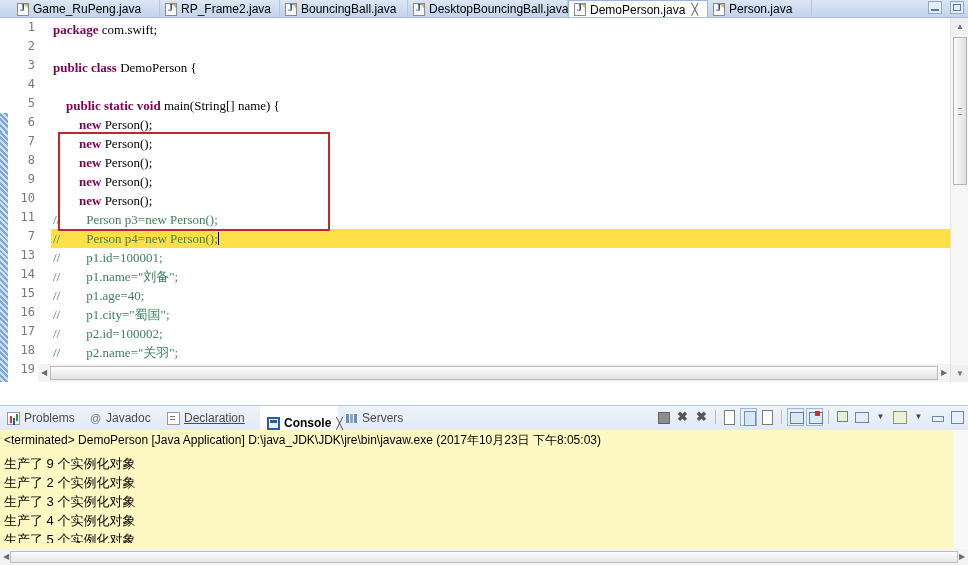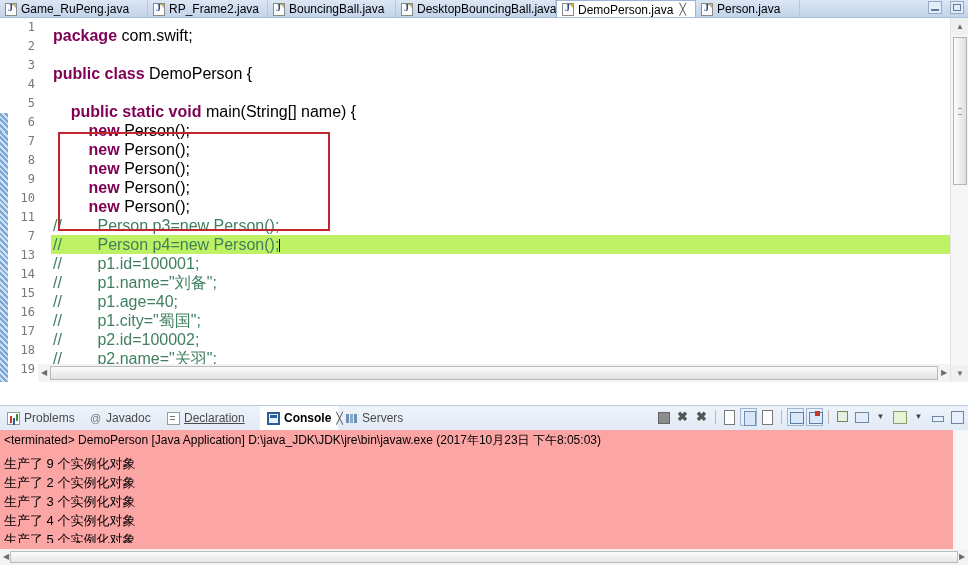--- a/index.html
+++ b/index.html
@@ -102,32 +102,32 @@
     border: 1px solid #8fb4d4; background: #eaf2fa;
   }
   .foldmark::after {
     content:""; position:absolute; left:1px; right:1px; top:3px; height:1px; background:#5b86b0;
   }
   #foldcol {
     position: absolute; left: 38px; top: 0; width: 13px; height: 364px;
     background: #ffffff;
   }
   #code {
-    position: absolute; left: 51px; top: 8px; right: 18px; height: 364px;
-    background: #ffffff;
-    font-family: Liberation Sans, sans-serif;
-    font-size: 16px;
+    position: absolute; left: 51px; top: 2px; right: 18px; height: 364px;
+    background: #ffffff;
+    font-family: Liberation Serif, serif;
+    font-size: 13px;
     overflow: hidden;
   }
   .cline {
     height: 19px; line-height: 19px;
     white-space: pre;
     padding-left: 2px;
   }
-  .cline.cur { background: #bef264; }
+  .cline.cur { background: #fde047; }
   .kw { color: #7f0055; font-weight: bold; }
   .cm { color: #3f7f5f; }
   .pl { color: #000000; }
   .cursorbar {
     display: inline-block; width: 1px; height: 13px;
     background: #000; vertical-align: -2px;
   }
   #redbox {
     position: absolute;
     left: 58px; top: 114px; width: 272px; height: 99px;
@@ -165,21 +165,21 @@
     border: 1px solid #b9b9b9;
   }
   .hs-arrow {
     position: absolute; top: 0; width: 12px; height: 18px;
     font-size: 8px; text-align: center; line-height: 18px; color: #6d6d6d;
   }
 
   
   #cpanel {
     position: absolute; left: 0; top: 405px; width: 968px; height: 160px;
-    background: #fca5a5;
+    background: #fef9c3;
     border-top: 1px solid #b9c9dd;
   }
   #ctabbar {
     position: absolute; left: 0; top: 0; width: 968px; height: 24px;
     background: linear-gradient(to bottom,#eef3fa 0%, #e2eaf5 100%);
     white-space: nowrap; overflow: hidden;
   }
   .ctab {
     display: inline-flex; align-items: center; height: 24px;
     padding: 0 7px; font-size: 12px; color: #4a4a4a; vertical-align: top;
@@ -251,21 +251,21 @@
     position:absolute; right:0; top:24px; bottom:16px; width:15px;
     background:#f8f8f8;
   }
 </style>
 </head>
 <body>
 
 <div id="app">
 
   <div id="tabbar">
-    <div id="tabbar-items" style="display:inline-block;"><div class="etab" style="width: 148px;">
+    <div id="tabbar-items" style="display:inline-block;"><div class="etab" style="width: 148px; margin-left: 12px;">
           <span class="jicon"></span>
           <span class="tlabel">Game_RuPeng.java</span>
         </div><div class="etab" style="width: 120px;">
           <span class="jicon"></span>
           <span class="tlabel">RP_Frame2.java</span>
         </div><div class="etab" style="width: 128px;">
           <span class="jicon"></span>
           <span class="tlabel">BouncingBall.java</span>
         </div><div class="etab" style="width: 160px;">
           <span class="jicon"></span>
@@ -351,21 +351,21 @@
     <div id="ctabbar">
       <div id="ctabbar-items" style="display:inline-block;"><div class="ctab" style="width: 82px;">
             <span class="micon mi-problems"></span>
             <span class="clabel">Problems</span>
           </div><div class="ctab" style="width: 78px;">
             <span class="micon mi-javadoc">@</span>
             <span class="clabel">Javadoc</span>
           </div><div class="ctab" style="width: 100px; text-decoration: underline;">
             <span class="micon mi-decl"></span>
             <span class="clabel">Declaration</span>
-          </div><div class="ctab active" style="width: 78px;">
+          </div><div class="ctab active" style="width: 78px; align-items: flex-end;">
             <span class="micon mi-console"></span>
             <span class="clabel">Console</span>
             <span class="cclose">╳</span>
           </div><div class="ctab" style="width: 72px;">
             <span class="micon mi-servers"></span>
             <span class="clabel">Servers</span>
           </div></div>
     </div>
     <div id="ctoolbar"><span class="tb g-stop"></span><span class="tb g-x">✖</span><span class="tb g-xx">✖</span><span class="tbsep"></span><span class="tb g-page"></span><span class="tb g-lock framed"></span><span class="tb g-page2"></span><span class="tbsep"></span><span class="tb g-con framed"></span><span class="tb g-conx framed"></span><span class="tbsep"></span><span class="tb g-pin"></span><span class="tb g-disp"></span><span class="tb g-caret">▼</span><span class="tb g-new"></span><span class="tb g-caret">▼</span><span class="tb g-min"></span><span class="tb g-max"></span></div>
 

